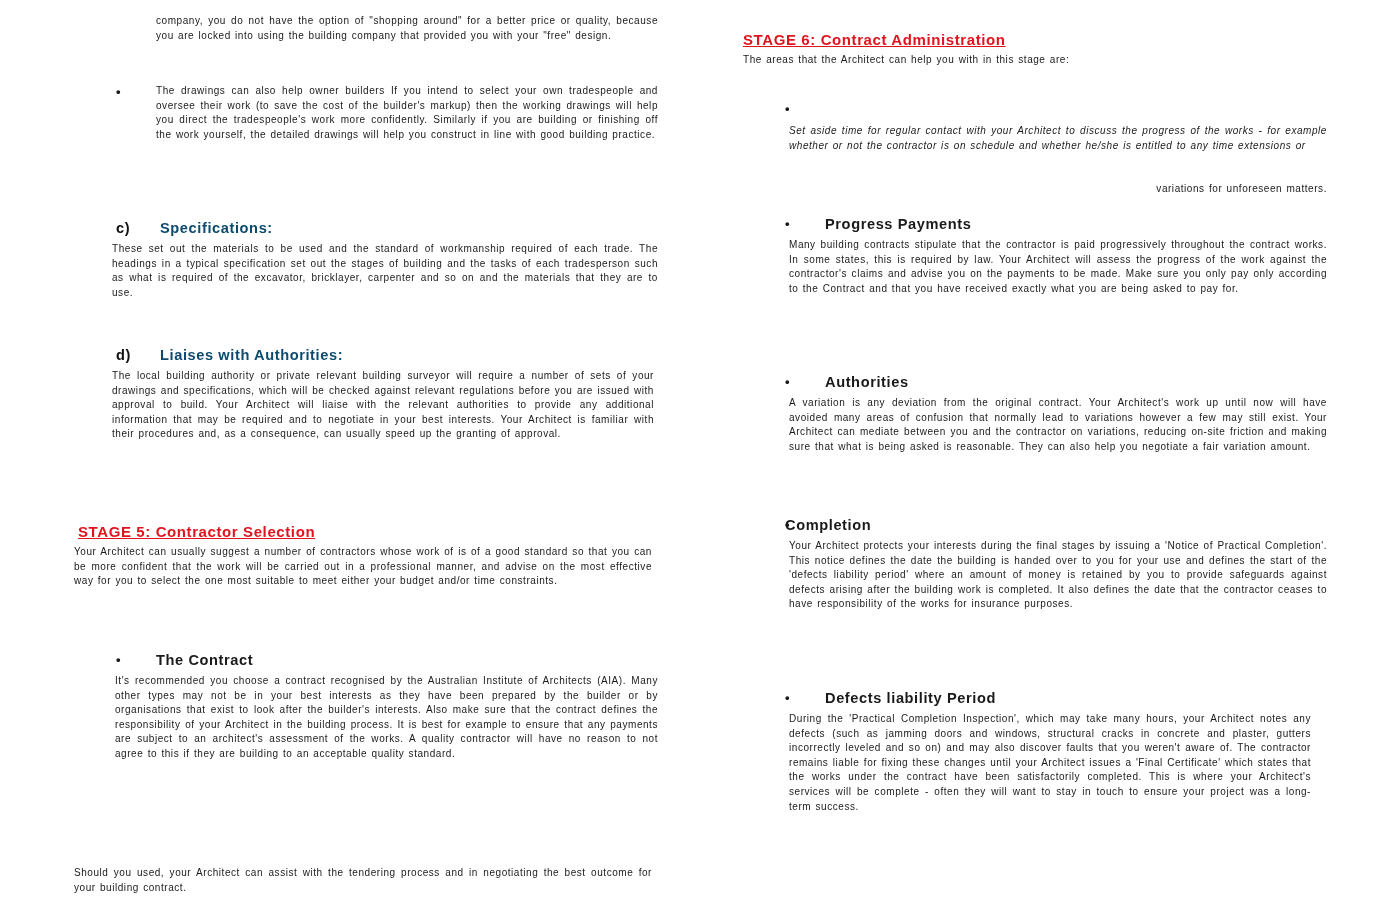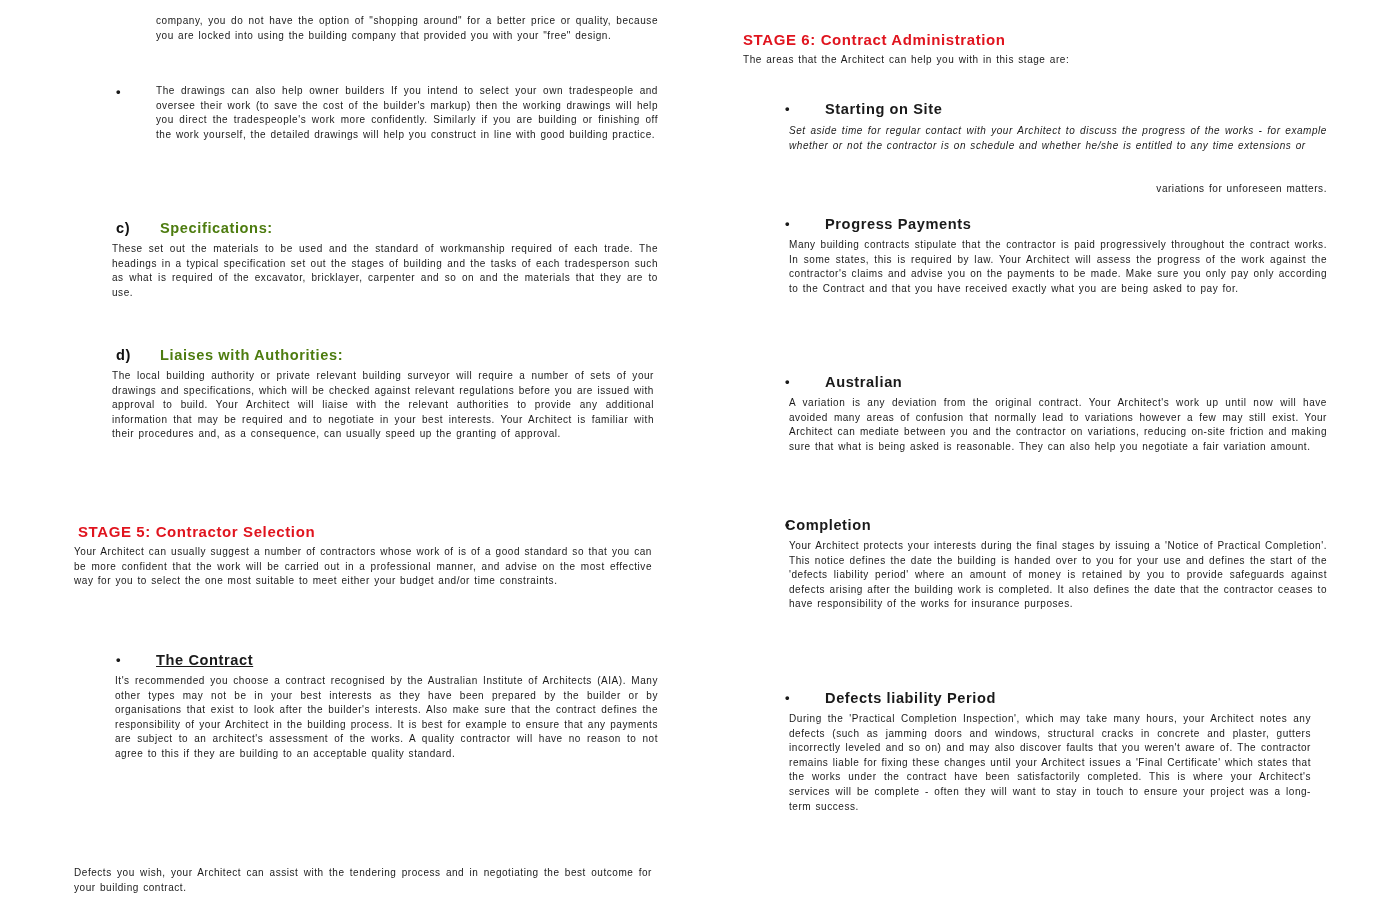--- a/index.html
+++ b/index.html
@@ -44,28 +44,29 @@
       letter-spacing: 0.6px;
       margin: 0;
       position: relative;
     }
     .sub-heading .label {
       color: #111;
       display: inline-block;
       width: 44px;
     }
     .sub-heading .title {
-      color: #4d7c0f;
+      color: #0c4a6e;
     }
     .stage-heading {
       font-size: 15px;
       font-weight: bold;
       color: #e0141e;
       letter-spacing: 0.6px;
       margin: 0;
+      text-decoration: underline;
     }
     .bullet-heading {
       font-size: 14.6px;
       font-weight: bold;
       letter-spacing: 0.6px;
       margin: 0;
       position: relative;
     }
     .abs { position: absolute; }
   </style>
@@ -89,48 +90,47 @@
   <h3 class="sub-heading abs" style="left:42px; top:347px;">
     <span class="label">d)</span><span class="title">Liaises with Authorities:</span>
   </h3>
   <p class="para abs" style="left:38px; top:369px; width:542px;">The local building authority or private relevant building surveyor will require a number of sets of your drawings and specifications, which will be checked against relevant regulations before you are issued with approval to build. Your Architect will liaise with the relevant authorities to provide any additional information that may be required and to negotiate in your best interests. Your Architect is familiar with their procedures and, as a consequence, can usually speed up the granting of approval.</p>
 
   <h2 class="stage-heading abs" style="left:4px; top:523px;">STAGE 5: Contractor Selection</h2>
   <p class="para abs" style="left:0; top:545px; width:578px;">Your Architect can usually suggest a number of contractors whose work of is of a good standard so that you can be more confident that the work will be carried out in a professional manner, and advise on the most effective way for you to select the one most suitable to meet either your budget and/or time constraints.</p>
 
   <div class="bullet-row abs" style="left:0; top:652px; width:584px;">
     <span class="bullet" style="left:42px; top:0;">•</span>
-    <h4 class="bullet-heading" style="margin-left:82px;text-decoration:underline;">The Contract</h4>
+    <h4 class="bullet-heading" style="margin-left:82px;">The Contract</h4>
   </div>
   <p class="para abs" style="left:41px; top:674px; width:543px;">It's recommended you choose a contract recognised by the Australian Institute of Architects (AIA). Many other types may not be in your best interests as they have been prepared by the builder or by organisations that exist to look after the builder's interests. Also make sure that the contract defines the responsibility of your Architect in the building process. It is best for example to ensure that any payments are subject to an architect's assessment of the works. A quality contractor will have no reason to not agree to this if they are building to an acceptable quality standard.</p>
 
-  <p class="para abs" style="left:0; top:866px; width:578px;">Defects you wish, your Architect can assist with the tendering process and in negotiating the best outcome for your building contract.</p>
+  <p class="para abs" style="left:0; top:866px; width:578px;">Should you used, your Architect can assist with the tendering process and in negotiating the best outcome for your building contract.</p>
 </div>
 
 <div class="page right-col">
 
   <h2 class="stage-heading abs" style="left:0; top:31px;">STAGE 6: Contract Administration</h2>
   <p class="para abs" style="left:0; top:53px; width:570px;">The areas that the Architect can help you with in this stage are:</p>
 
   <div class="bullet-row abs" style="left:0; top:101px; width:585px;">
     <span class="bullet" style="left:42px; top:0;">•</span>
-    <h4 class="bullet-heading" style="margin-left:82px;">Starting on Site</h4>
   </div>
   <p class="para abs" style="left:46px; top:124px; width:538px;font-style:italic;">Set aside time for regular contact with your Architect to discuss the progress of the works - for example whether or not the contractor is on schedule and whether he/she is entitled to any time extensions or</p>
   <p class="para abs" style="left:46px; top:182px; width:538px; text-align:right;">variations for unforeseen matters.</p>
 
   <div class="bullet-row abs" style="left:0; top:216px; width:585px;">
     <span class="bullet" style="left:42px; top:0;">•</span>
     <h4 class="bullet-heading" style="margin-left:82px;">Progress Payments</h4>
   </div>
   <p class="para abs" style="left:46px; top:238px; width:538px;">Many building contracts stipulate that the contractor is paid progressively throughout the contract works. In some states, this is required by law. Your Architect will assess the progress of the work against the contractor's claims and advise you on the payments to be made. Make sure you only pay only according to the Contract and that you have received exactly what you are being asked to pay for.</p>
 
   <div class="bullet-row abs" style="left:0; top:374px; width:585px;">
     <span class="bullet" style="left:42px; top:0;">•</span>
-    <h4 class="bullet-heading" style="margin-left:82px;">Australian</h4>
+    <h4 class="bullet-heading" style="margin-left:82px;">Authorities</h4>
   </div>
   <p class="para abs" style="left:46px; top:396px; width:538px;">A variation is any deviation from the original contract. Your Architect's work up until now will have avoided many areas of confusion that normally lead to variations however a few may still exist. Your Architect can mediate between you and the contractor on variations, reducing on-site friction and making sure that what is being asked is reasonable. They can also help you negotiate a fair variation amount.</p>
 
   <div class="bullet-row abs" style="left:0; top:517px; width:585px;">
     <span class="bullet" style="left:42px; top:0;">•</span>
     <h4 class="bullet-heading" style="margin-left:42px;">Completion</h4>
   </div>
   <p class="para abs" style="left:46px; top:539px; width:538px;">Your Architect protects your interests during the final stages by issuing a 'Notice of Practical Completion'. This notice defines the date the building is handed over to you for your use and defines the start of the 'defects liability period' where an amount of money is retained by you to provide safeguards against defects arising after the building work is completed. It also defines the date that the contractor ceases to have responsibility of the works for insurance purposes.</p>
 
   <div class="bullet-row abs" style="left:0; top:690px; width:585px;">

